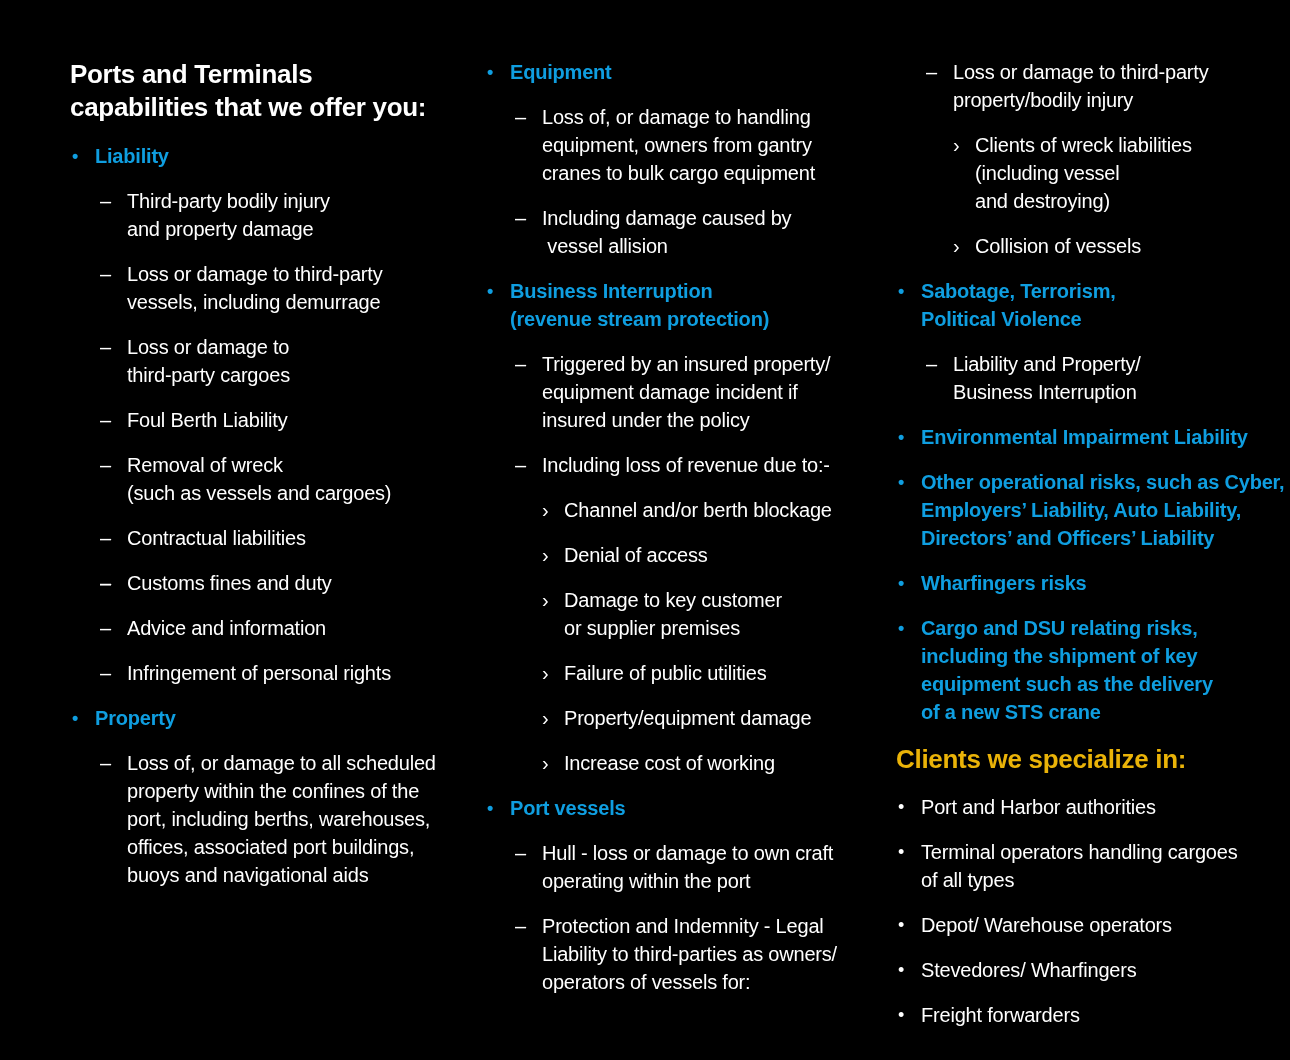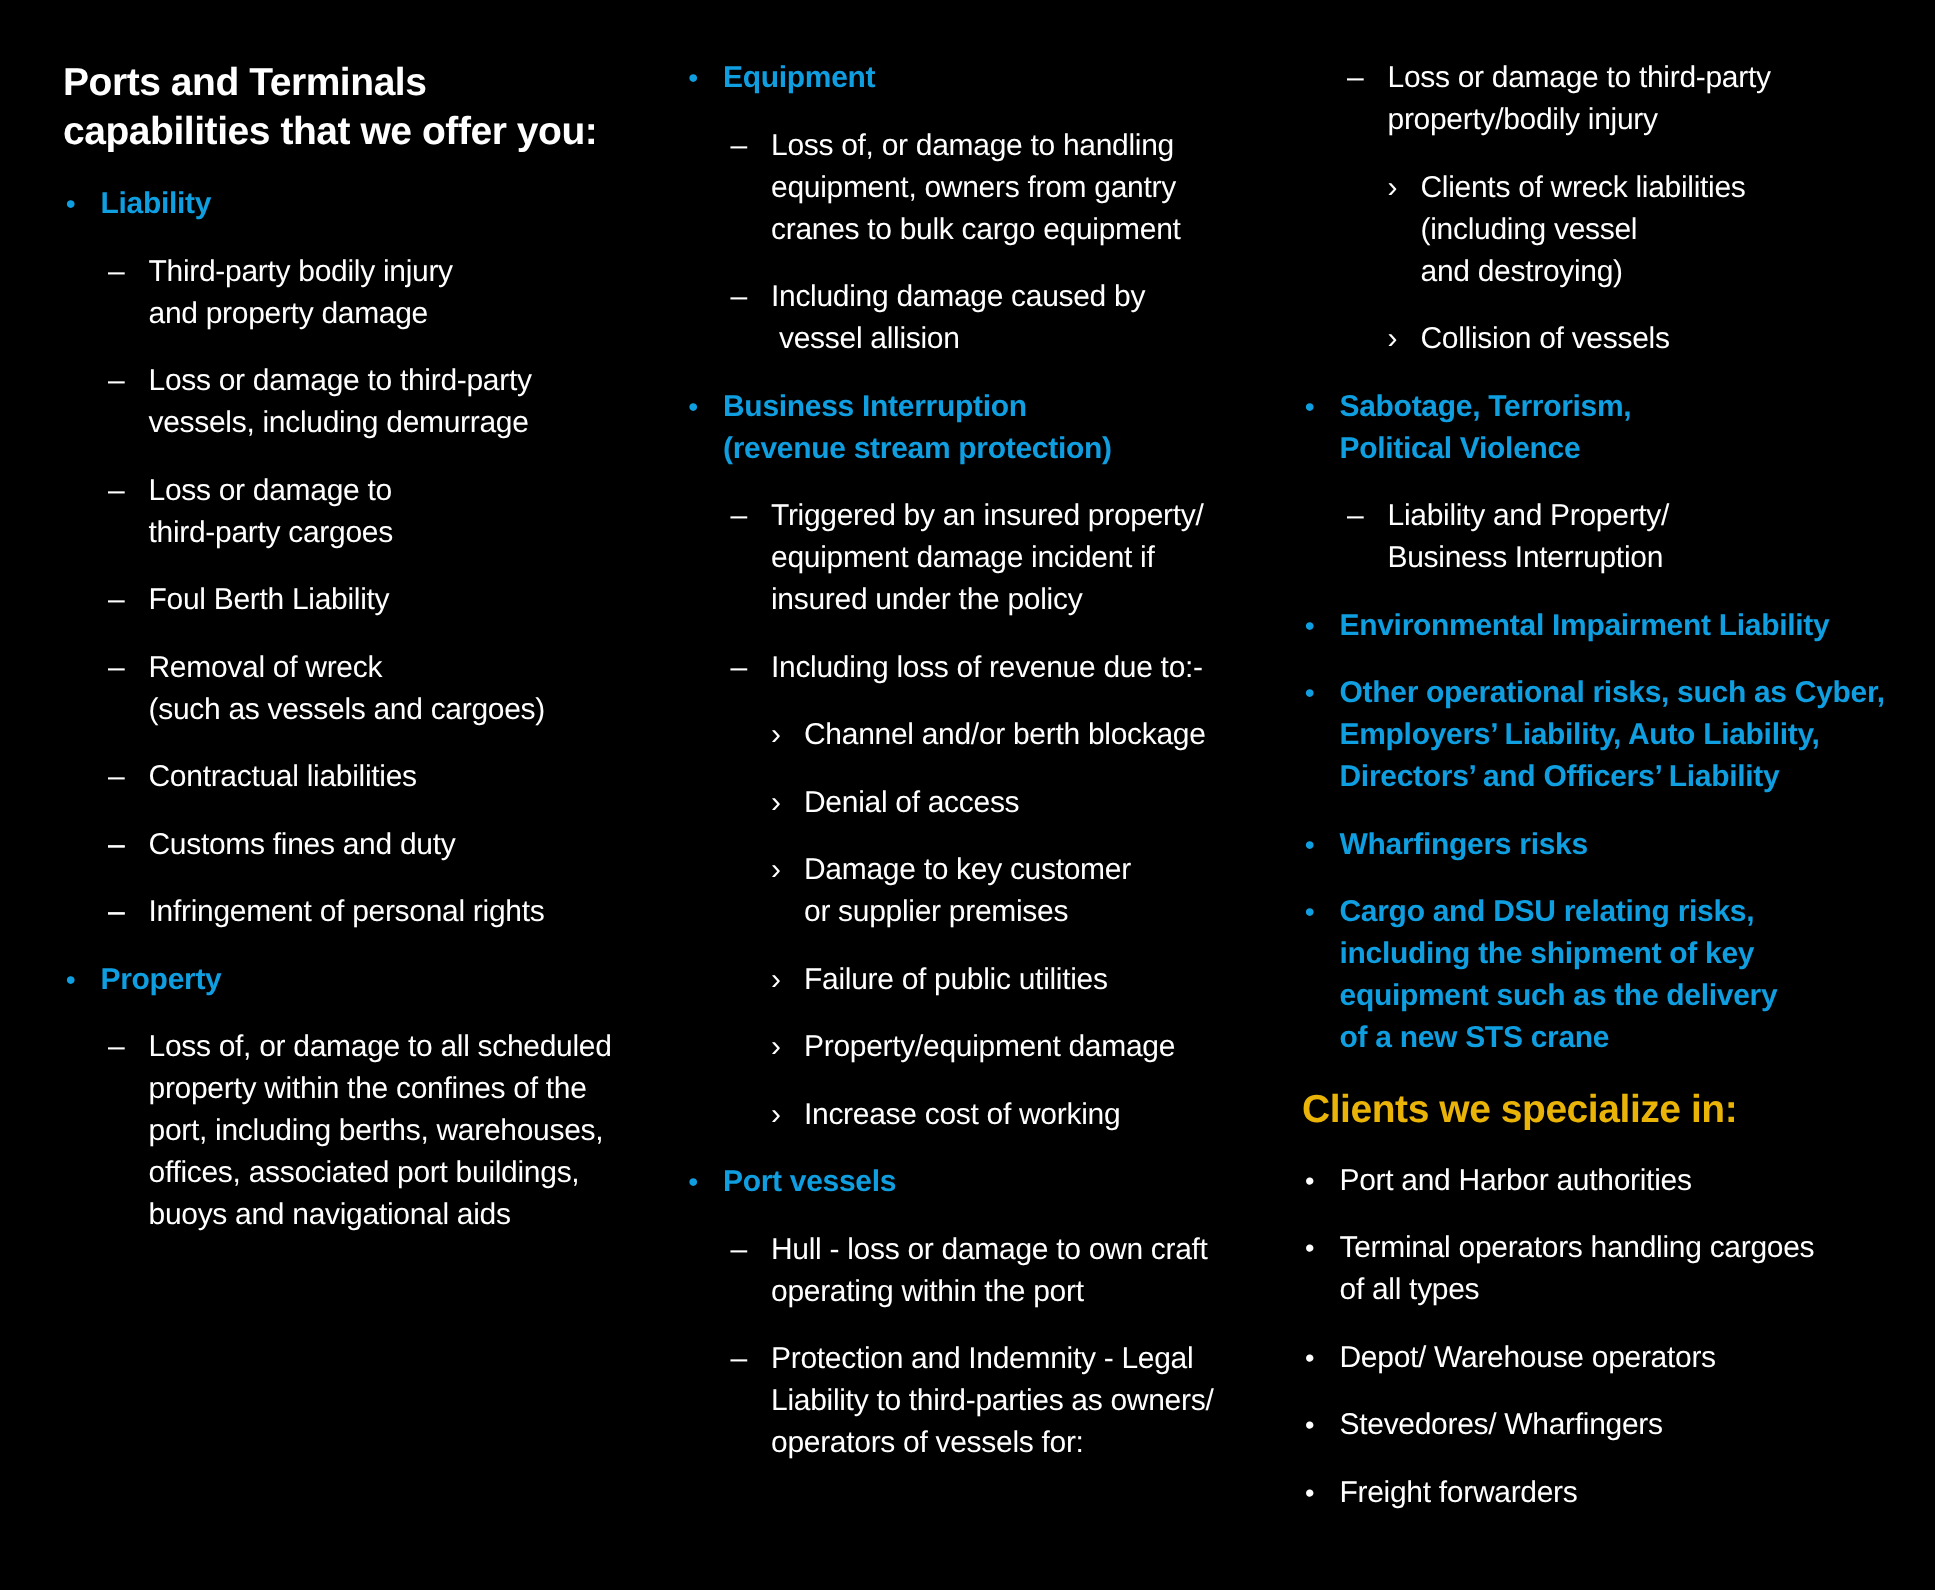--- a/index.html
+++ b/index.html
@@ -11,21 +11,22 @@
     position: relative;
     width: 1290px;
     height: 1060px;
     background: #000000;
     overflow: hidden;
     font-family: "Liberation Sans", "DejaVu Sans", sans-serif;
     color: #ffffff;
   }
   .column {
     position: absolute;
-    top: 38px;
+    top: 58px;
+    margin-left: 28px;
   }
   .title {
     font-size: 26px;
     line-height: 33px;
     font-weight: 700;
     letter-spacing: -0.3px;
     color: #ffffff;
     margin-bottom: 18px;
   }
   .heading {
@@ -122,20 +123,23 @@
         <span class="marker">–</span>
       </div>
       <div class="item lvl2">
         <span class="marker">–</span>
         <div class="text">
           <div class="line">Customs fines and duty</div>
         </div>
       </div>
       <div class="item lvl2">
         <span class="marker">–</span>
+        <div class="text">
+          <div class="line">Advice and information</div>
+        </div>
       </div>
       <div class="item lvl2">
         <span class="marker">–</span>
         <div class="text">
           <div class="line">Infringement of personal rights</div>
         </div>
       </div>
       <div class="item lvl1 blue">
         <span class="marker">•</span>
         <div class="text">

